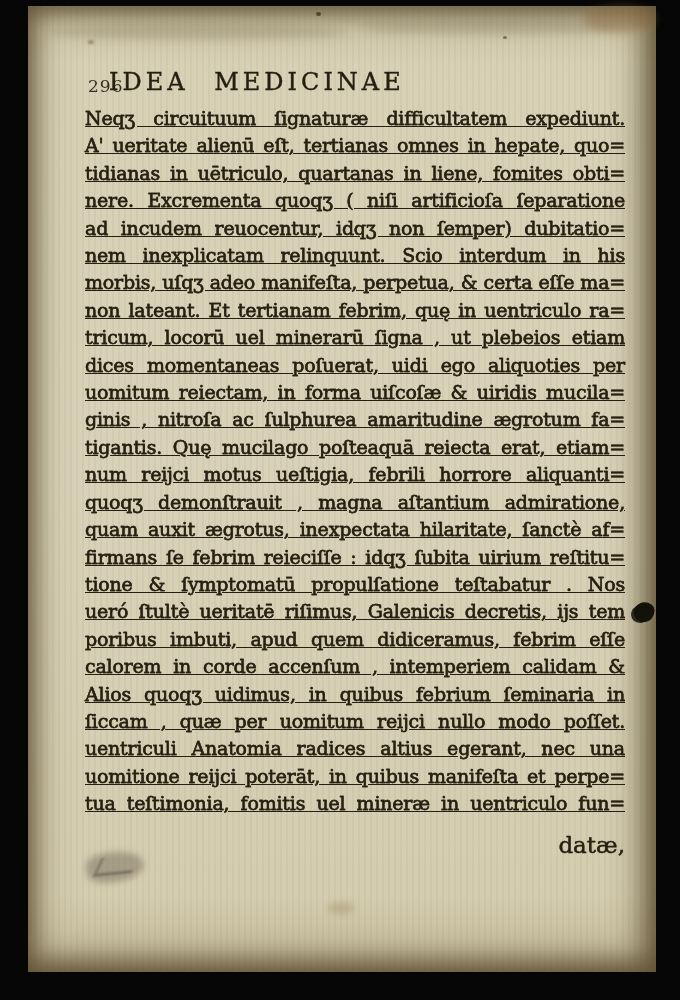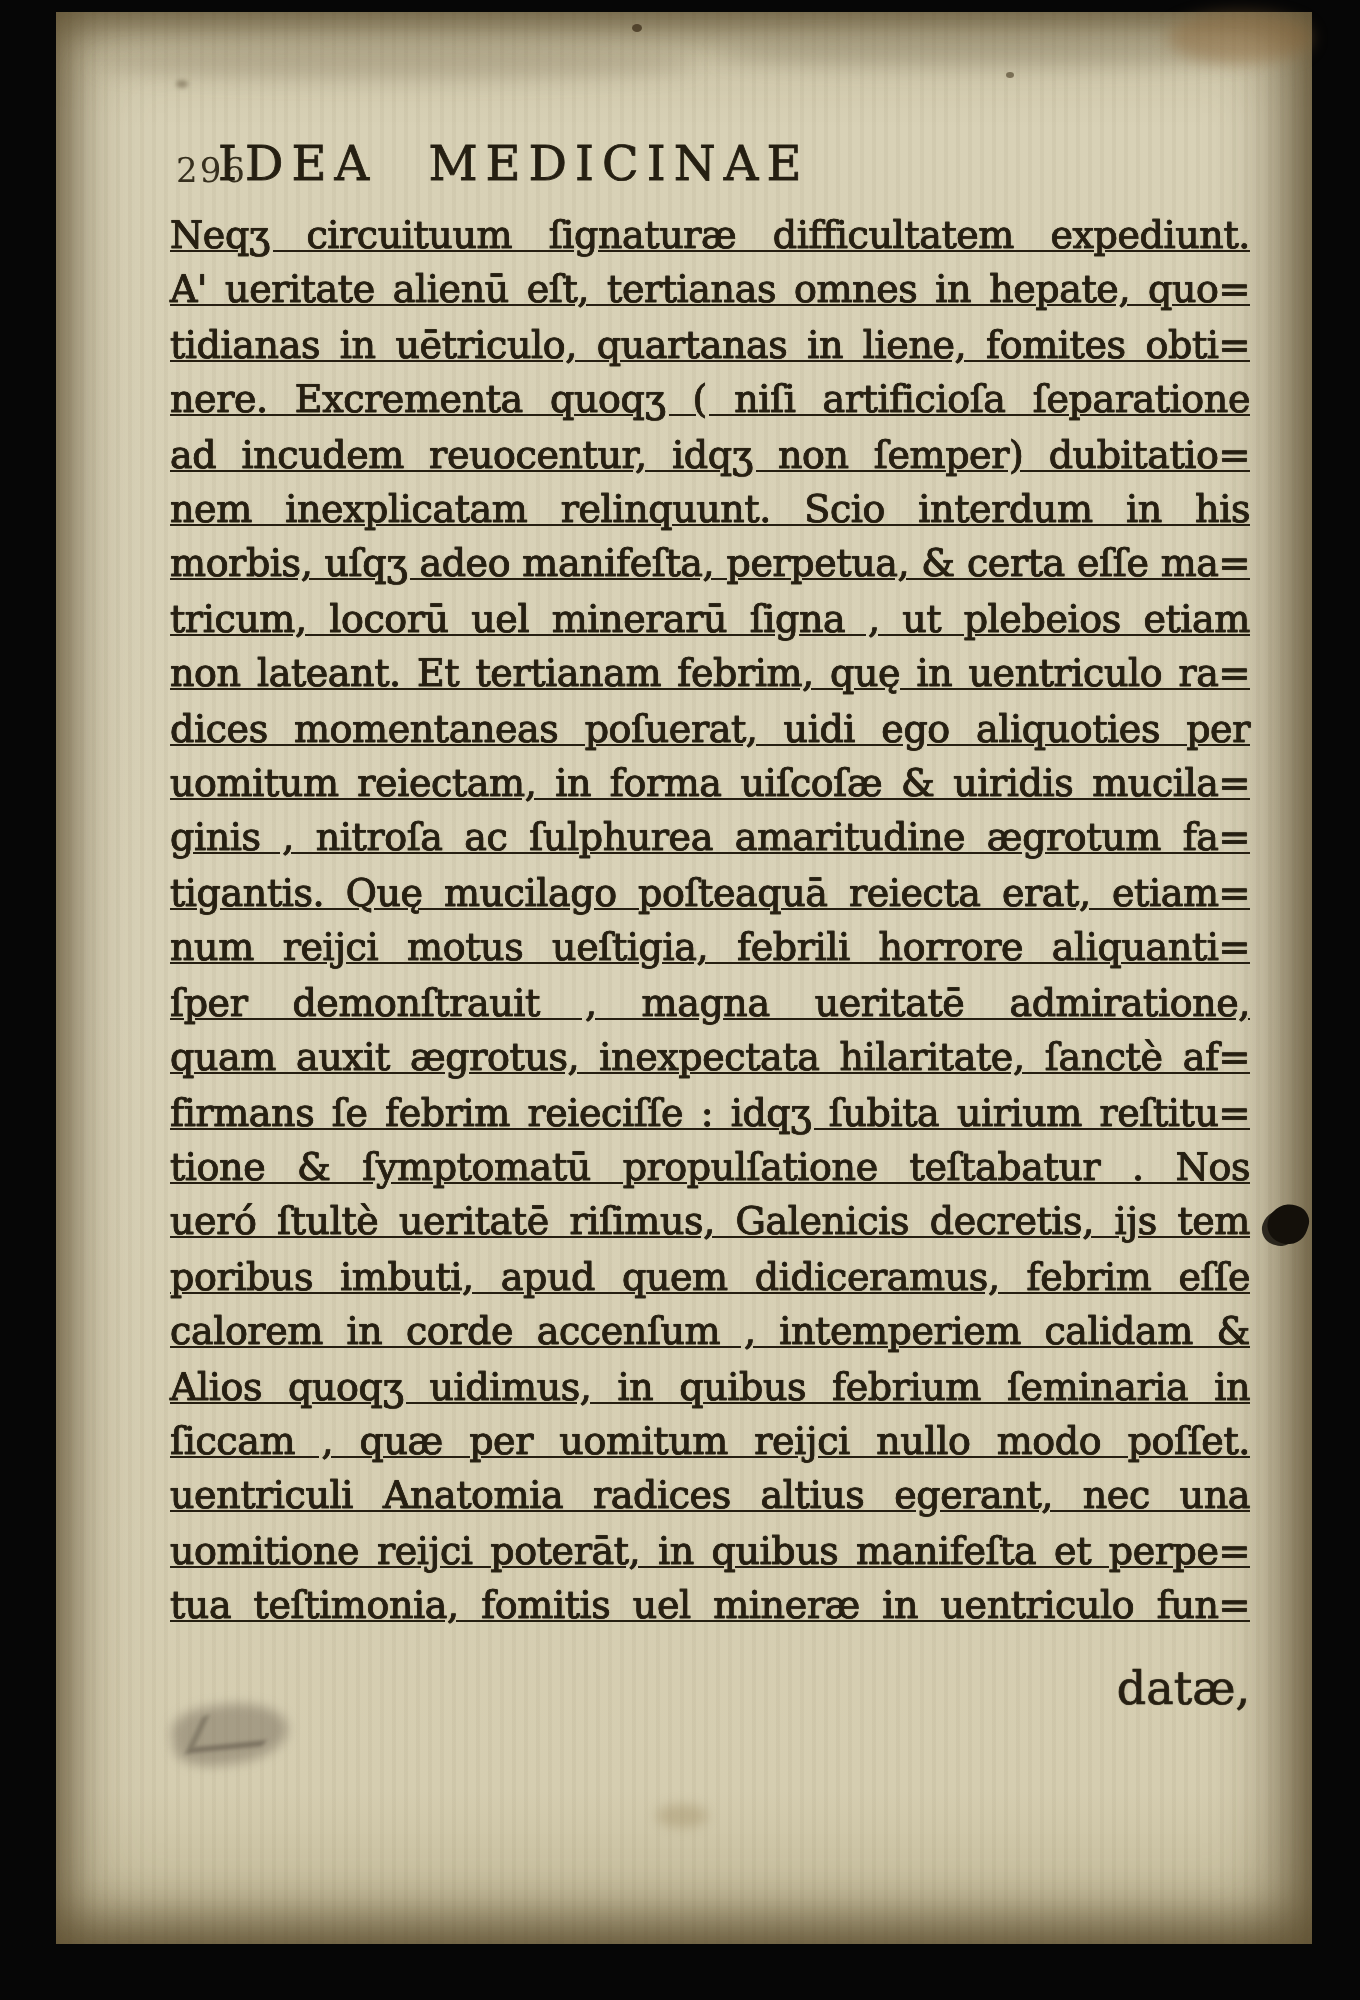--- a/index.html
+++ b/index.html
@@ -110,28 +110,28 @@
 
     <div class="text-block">
 
     <div class="line">Neqʒ circuituum ſignaturæ difficultatem expediunt.</div>
         <div class="line">A' ueritate alienū eſt, tertianas omnes in hepate, quo=</div>
         <div class="line">tidianas in uētriculo, quartanas in liene, fomites obti=</div>
         <div class="line">nere. Excrementa quoqʒ ( niſi artificioſa ſeparatione</div>
         <div class="line">ad incudem reuocentur, idqʒ non ſemper) dubitatio=</div>
         <div class="line">nem inexplicatam relinquunt. Scio interdum in his</div>
         <div class="line">morbis, uſqʒ adeo manifeſta, perpetua, &amp; certa eſſe ma=</div>
+        <div class="line">non lateant. Et tertianam febrim, quę in uentriculo ra=</div>
         <div class="line">tricum, locorū uel minerarū ſigna , ut plebeios etiam</div>
-        <div class="line">non lateant. Et tertianam febrim, quę in uentriculo ra=</div>
         <div class="line">dices momentaneas poſuerat, uidi ego aliquoties per</div>
         <div class="line">uomitum reiectam, in forma uiſcoſæ &amp; uiridis mucila=</div>
         <div class="line">ginis , nitroſa ac ſulphurea amaritudine ægrotum fa=</div>
         <div class="line">tigantis. Quę mucilago poſteaquā reiecta erat, etiam=</div>
         <div class="line">num reijci motus ueſtigia, febrili horrore aliquanti=</div>
-        <div class="line">ſper demonſtrauit , magna ueritatē admiratione,</div>
+        <div class="line">quoqʒ demonſtrauit , magna aſtantium admiratione,</div>
         <div class="line">quam auxit ægrotus, inexpectata hilaritate, ſanctè af=</div>
         <div class="line">firmans ſe febrim reieciſſe : idqʒ ſubita uirium reſtitu=</div>
         <div class="line">tione &amp; ſymptomatū propulſatione teſtabatur . Nos</div>
         <div class="line">ueró ſtultè ueritatē riſimus, Galenicis decretis, ijs tem</div>
         <div class="line">poribus imbuti, apud quem didiceramus, febrim eſſe</div>
         <div class="line">calorem in corde accenſum , intemperiem calidam &amp;</div>
         <div class="line">Alios quoqʒ uidimus, in quibus febrium ſeminaria in</div>
         <div class="line">ſiccam , quæ per uomitum reijci nullo modo poſſet.</div>
         <div class="line">uentriculi Anatomia radices altius egerant, nec una</div>
         <div class="line">uomitione reijci poterāt, in quibus manifeſta et perpe=</div>

